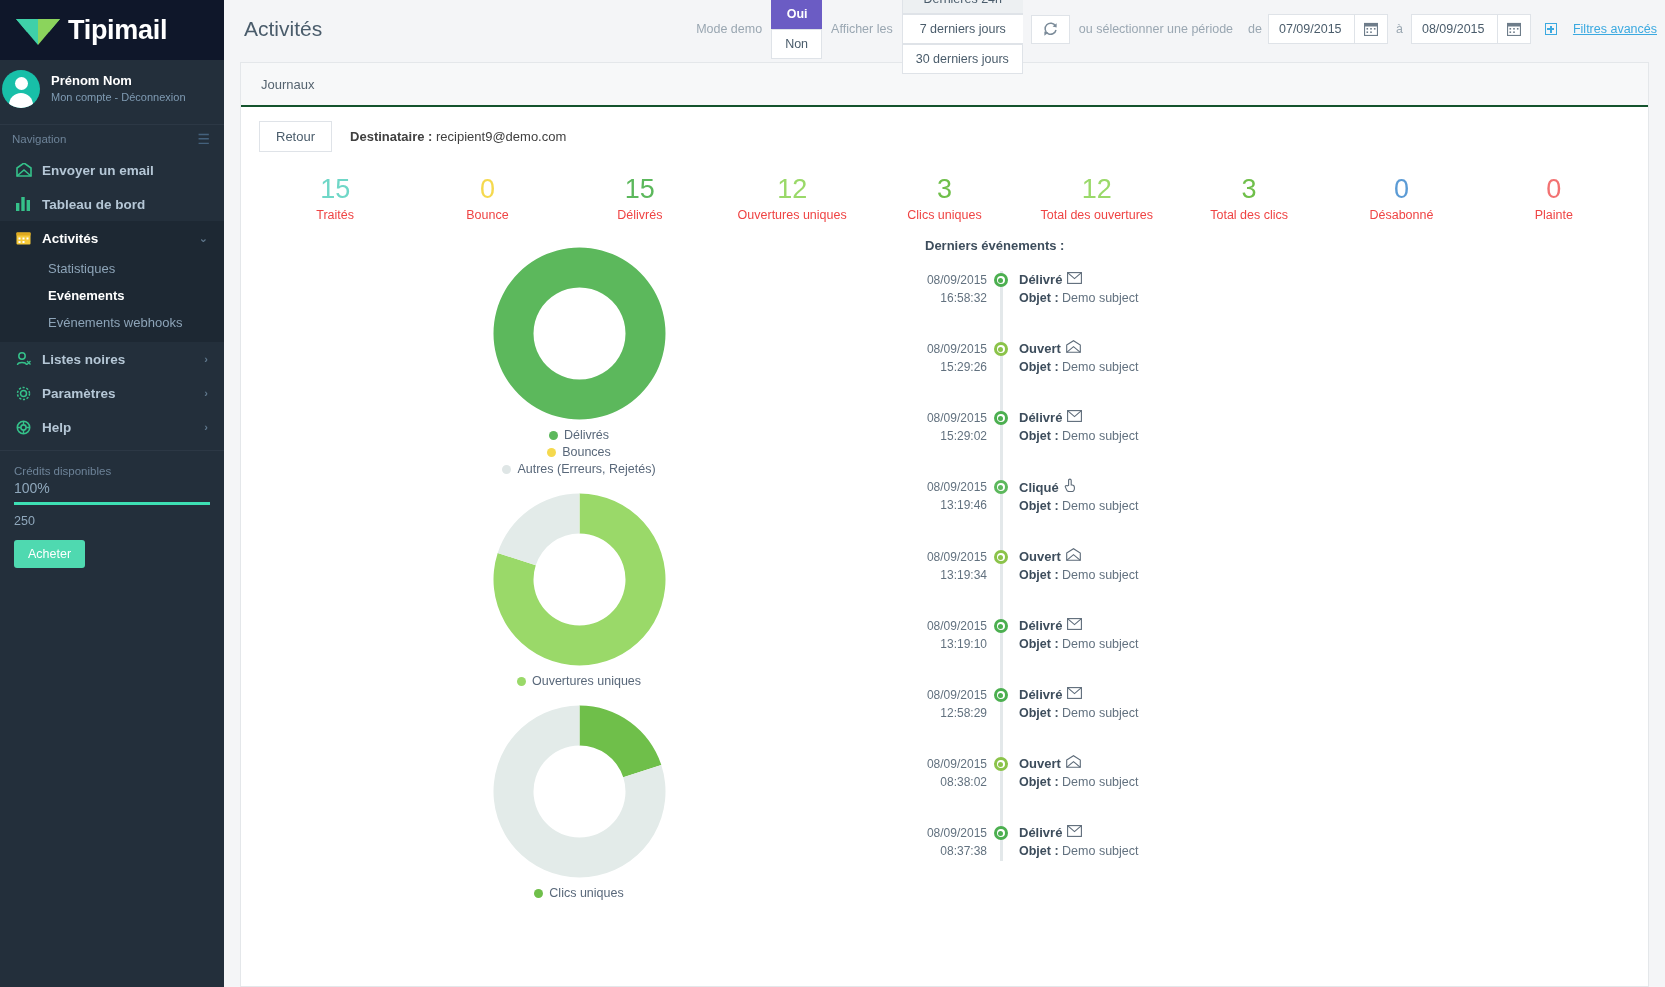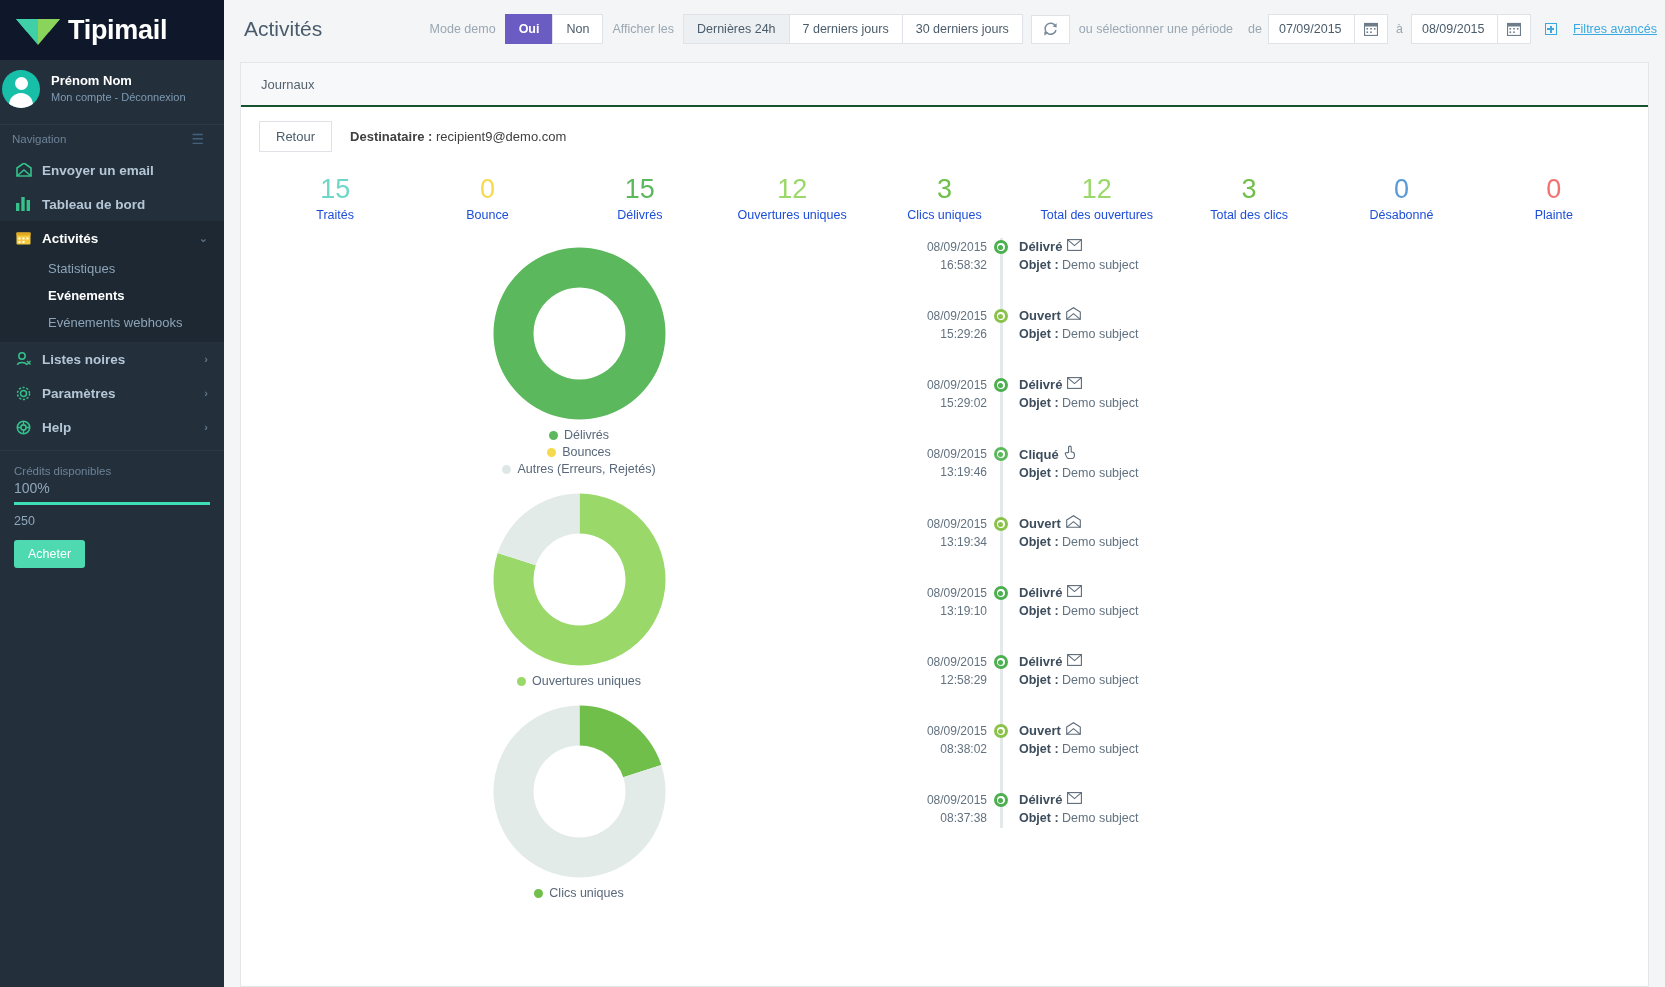--- a/index.html
+++ b/index.html
@@ -54,21 +54,21 @@
   .avatar::after {
     content: ""; position: absolute;
     width: 24px; height: 17px; border-radius: 12px 12px 0 0;
     background: #fff; left: 7px; top: 23px;
   }
   .user-name { color: #fff; font-size: 13px; font-weight: 700; line-height: 16px; }
   .user-sub  { color: #7f9bb3; font-size: 11px; line-height: 16px; }
 
   .nav-header {
     display: flex; align-items: center; justify-content: space-between;
-    padding: 6px 20px 6px 12px;
+    padding: 6px 14px 6px 12px;
     border-top: 1px solid #2c3845;
     color: #6d8398; font-size: 11.5px;
   }
   .nav-toggle-icon { color: #44617c; font-size: 14px; cursor: pointer; }
 
   .nav-item {
     display: flex; align-items: center;
     height: 34px;
     padding-left: 16px;
     color: #b5c7d6;
@@ -117,21 +117,21 @@
 
   .topbar {
     height: 58px;
     background: #f4f5f7;
     display: flex; align-items: center;
     padding: 0 8px 0 20px;
     white-space: nowrap;
   }
   .page-title { font-size: 21px; color: #4a5c6b; font-weight: 400; margin-right: auto; }
   .tb-label { color: #9aa7b2; font-size: 12.5px; margin: 0 9px; }
-  .seg { display: inline-flex; }
+  .seg { display: inline-flex; flex-direction: column; }
   .seg > .seg-btn {
     background: #ffffff;
     border: 1px solid #dfe3e8;
     border-right-width: 0;
     padding: 7px 13px;
     font-size: 12.5px; color: #4a5c6b;
     cursor: pointer; font-family: inherit;
   }
   .seg > .seg-btn:last-child { border-right-width: 1px; }
   .seg > .seg-btn.sel-purple { background: #6b5cc4; color: #fff; border-color: #6b5cc4; font-weight: 700;}
@@ -194,21 +194,21 @@
   }
   .recipient { margin-left: 18px; font-size: 13px; color: #404040; }
   .recipient b { font-weight: 700; }
 
   .stats {
     display: flex;
     padding: 6px 0 10px 0;
   }
   .stat { flex: 1; text-align: center; }
   .stat-num { font-size: 27px; line-height: 34px; font-weight: 300; }
-  .stat-lbl { font-size: 12.5px; color: #1d4ed8; margin-top: 2px; }
+  .stat-lbl { font-size: 12.5px; color: #ef4444; margin-top: 2px; }
 
   .content-cols { display: flex; }
   .charts-col { width: 640px; flex: 0 0 640px; padding-top: 14px; }
   .events-col { flex: 1; padding-top: 6px; padding-left: 10px;}
 
   .donut-block { text-align: center; margin-bottom: 14px; }
   .donut { margin: 0 auto; display: block; }
   .legend { margin-top: 6px; }
   .legend-row {
     font-size: 12.5px; color: #59687a;
@@ -526,20 +526,21 @@
                 <div class="legend">
                   <div class="legend-row">
                     <span class="legend-dot" style="background: rgb(111, 191, 74);"></span>
                     <span>Clics uniques</span>
                   </div>
                 </div>
               </div>
             </div>
 
           <div class="events-col">
+            <div class="events-title">Derniers événements :</div>
             <div class="timeline" id="timeline">
                 <div class="ev-row">
                   <div class="ev-when">
                     <div>08/09/2015</div>
                     <div>16:58:32</div>
                   </div>
                   <div class="ev-dot-cell">
                     <div class="ev-dot" style="border: 3px solid rgb(76, 175, 80);">
                       <i style="background: rgb(76, 175, 80);"></i>
                     </div>

